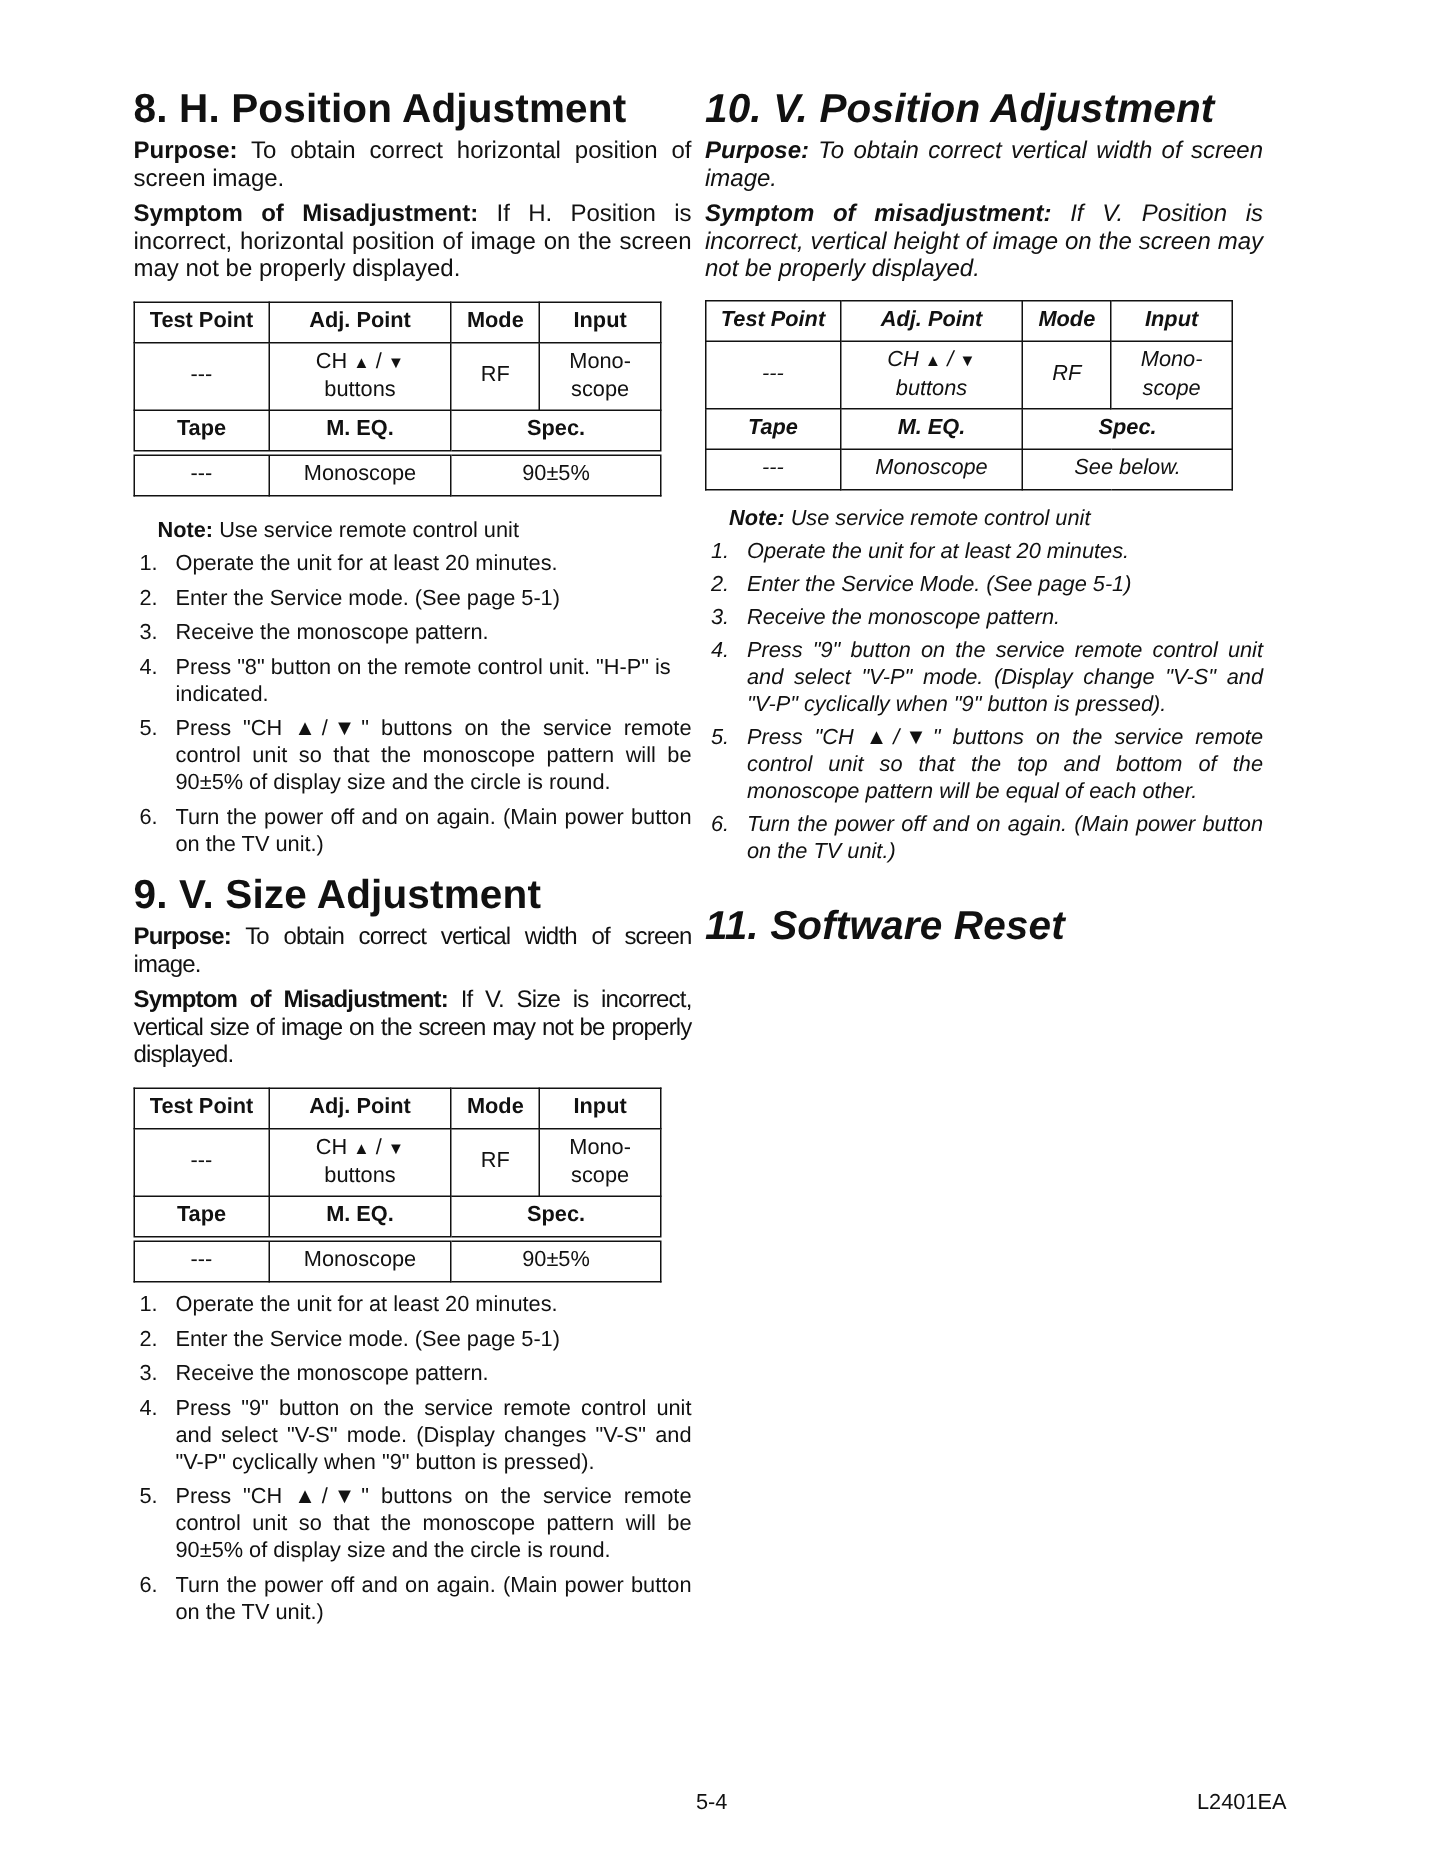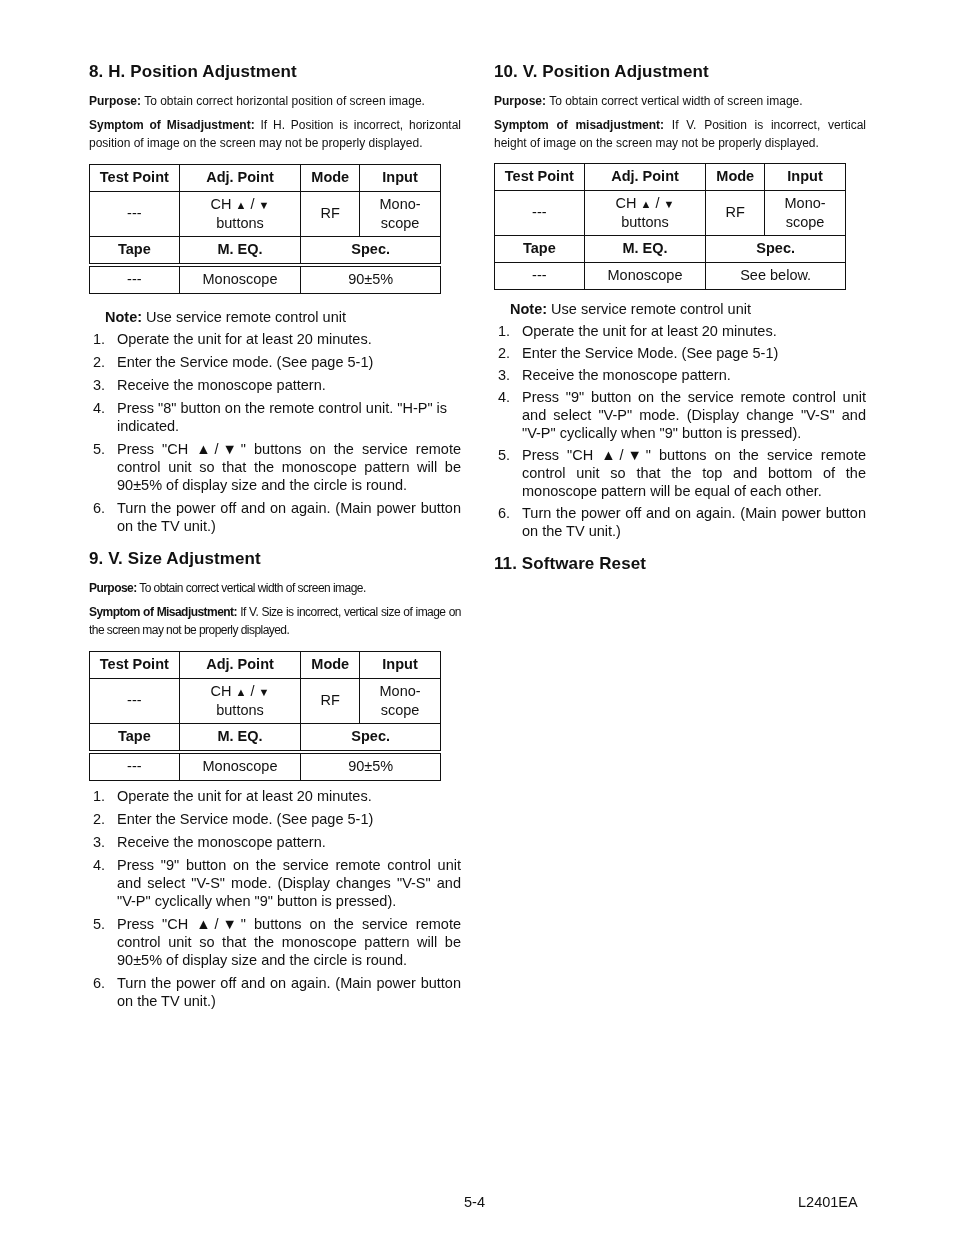--- a/index.html
+++ b/index.html
@@ -2,27 +2,27 @@
 <html><head>
 <meta charset="utf-8">
 <style>
   html, body { margin: 0; padding: 0; background: #ffffff; }
   body {
     width: 954px; height: 1235px; position: relative; overflow: hidden;
     font-family: "Liberation Sans", sans-serif; color: #111111;
   }
   .col { position: absolute; top: 58px; width: 372px; }
   .col-left { left: 89px; }
-  .col-right { left: 494px; }
+  .col-right { left: 470px; font-style: italic; }
   h2 {
     font-family: "Liberation Sans", sans-serif;
-    font-size: 17px; font-weight: bold; margin: 0 0 6px 0; line-height: 28px;
+    font-size: 27px; font-weight: bold; margin: 0 0 6px 0; line-height: 28px;
     letter-spacing: 0.1px;
   }
-  p { margin: 0 0 5px 0; font-size: 12px; line-height: 18.5px; text-align: justify; }
+  p { margin: 0 0 5px 0; font-size: 16px; line-height: 18.5px; text-align: justify; }
   p.cond { letter-spacing: -0.55px; }
   b { font-weight: bold; }
   table.spec {
     width: 352px; border-collapse: collapse; margin: 11px 0 14px 0;
     font-size: 14.5px; text-align: center;
   }
   table.spec td {
     border: 1.5px solid #111; padding: 2px 3px; line-height: 18.5px; height: 22px;
   }
   table.spec td.hd { font-weight: bold; height: 22px; }
@@ -181,19 +181,19 @@
     <ol>
       <li style="margin-bottom:4px"><span class="num">1.</span><span>Operate the unit for at least 20 minutes.</span></li>
       <li style="margin-bottom:4px"><span class="num">2.</span><span>Enter the Service Mode. (See page 5-1)</span></li>
       <li style="margin-bottom:4px"><span class="num">3.</span><span>Receive the monoscope pattern.</span></li>
       <li style="margin-bottom:4px"><span class="num">4.</span><span>Press "9" button on the service remote control unit and select "V-P" mode. (Display change "V-S" and "V-P" cyclically when "9" button is pressed).</span></li>
       <li style="margin-bottom:4px"><span class="num">5.</span><span>Press "CH ▲/▼" buttons on the service remote control unit so that the top and bottom of the monoscope pattern will be equal of each other.</span></li>
       <li style="margin-bottom:4px"><span class="num">6.</span><span>Turn the power off and on again. (Main power button on the TV unit.)</span></li>
     </ol>
   </section>
 
-  <section style="margin-top:10px">
+  <section style="margin-top:26px">
     <h2>11. Software Reset</h2>
   </section>
 </div>
 
 <div class="footer page">5-4</div>
 <div class="footer code">L2401EA</div>
 
 </body></html>

